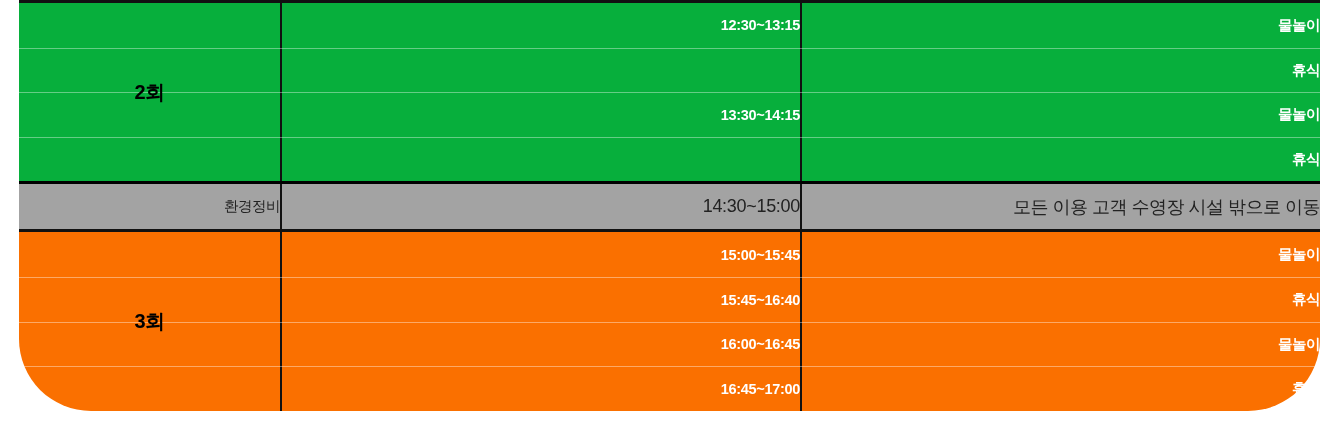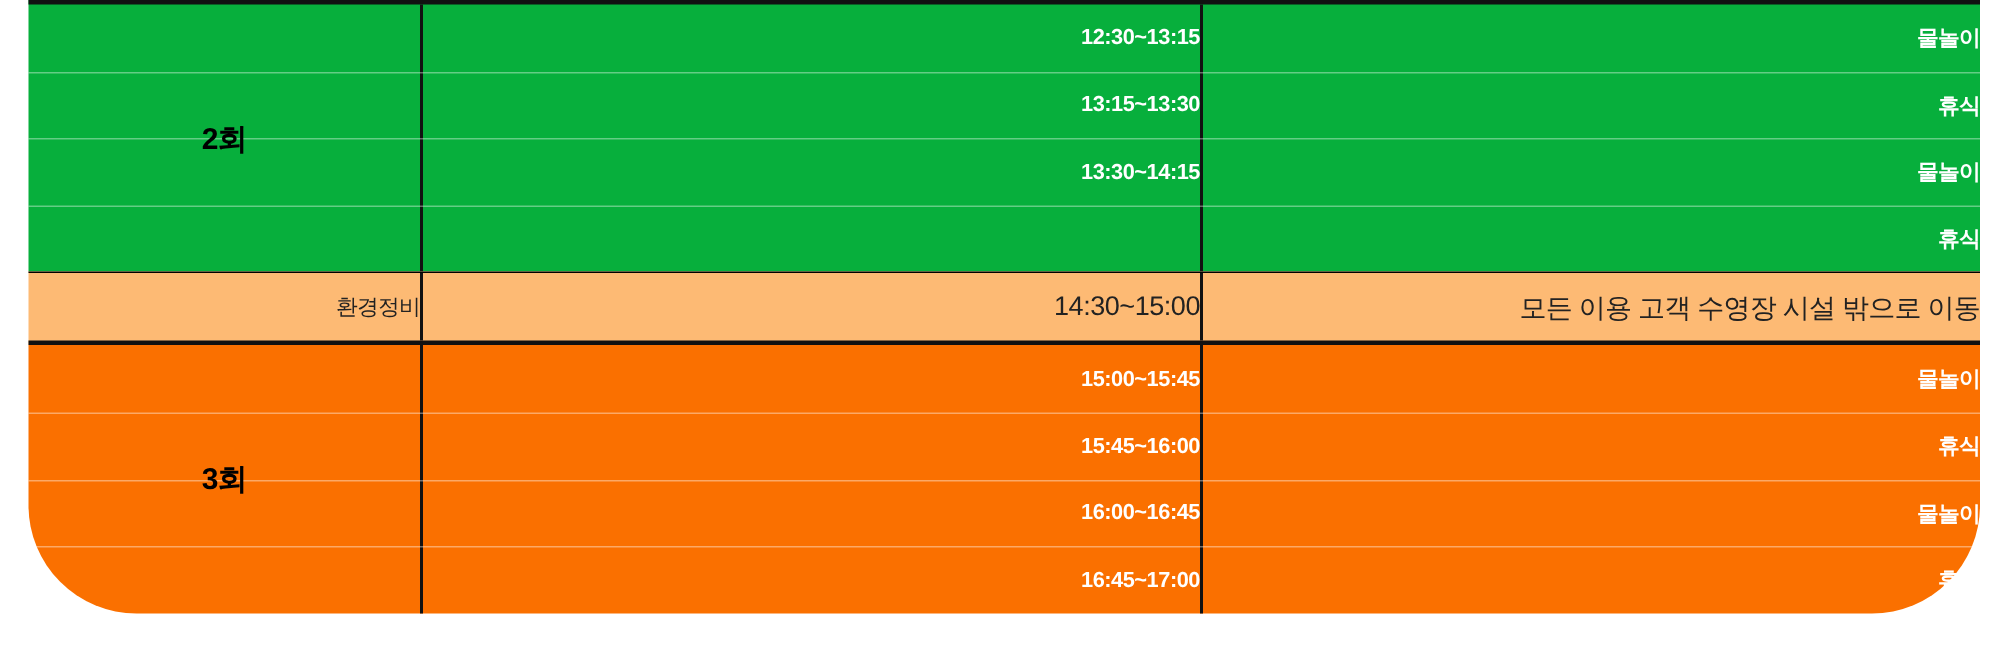--- a/index.html
+++ b/index.html
@@ -8,21 +8,21 @@
     font-family:"Liberation Sans","DejaVu Sans",sans-serif;
     overflow:hidden;
   }
   .sheet{
     position:absolute;left:19px;top:0px;width:1301px;height:408px;
     box-sizing:border-box;
   }
   
   .block{position:relative;width:100%;box-sizing:border-box;}
   .block.green{background:#07AF3C;border-top:3px solid #111111;}
-  .block.gray{background:#fdba74;border-top:1px solid #000000;border-bottom:3px solid #111111;}
+  .block.gray{background:#a3a3a3;border-top:3px solid #000000;border-bottom:3px solid #111111;}
   .block.orange{background:#FA7000;border-bottom-left-radius:72px;border-bottom-right-radius:72px;}
 
   .row{display:flex;width:100%;height:44.6px;box-sizing:border-box;position:relative;}
   .block.green .row + .row{border-top:1px solid rgba(255,255,255,0.38);}
   .block.orange .row + .row{border-top:1px solid rgba(255,255,255,0.40);}
 
   .cell{display:flex;align-items:center;justify-content:flex-end;box-sizing:border-box;}
   .c-sess{width:261px;flex:0 0 261px;}
   .c-time{width:520px;flex:0 0 520px;}
   .c-act {flex:1 1 auto;}
@@ -69,23 +69,20 @@
         <div class="cell c-sess"></div>
         <div class="cell c-time">
           <span class="time">12:30~13:15</span>
         </div>
         <div class="cell c-act">
           <span class="act">물놀이</span>
         </div>
       </div>
       <div class="row">
         <div class="cell c-sess"></div>
-        <div class="cell c-time">
-          <span class="time">13:15~13:30</span>
-        </div>
         <div class="cell c-act">
           <span class="act">휴식</span>
         </div>
       </div>
       <div class="row">
         <div class="cell c-sess"></div>
         <div class="cell c-time">
           <span class="time">13:30~14:15</span>
         </div>
         <div class="cell c-act">
@@ -132,21 +129,21 @@
         <div class="cell c-time">
           <span class="time">15:00~15:45</span>
         </div>
         <div class="cell c-act">
           <span class="act">물놀이</span>
         </div>
       </div>
       <div class="row">
         <div class="cell c-sess"></div>
         <div class="cell c-time">
-          <span class="time">15:45~16:00</span>
+          <span class="time">15:45~16:40</span>
         </div>
         <div class="cell c-act">
           <span class="act">휴식</span>
         </div>
       </div>
       <div class="row">
         <div class="cell c-sess"></div>
         <div class="cell c-time">
           <span class="time">16:00~16:45</span>
         </div>

